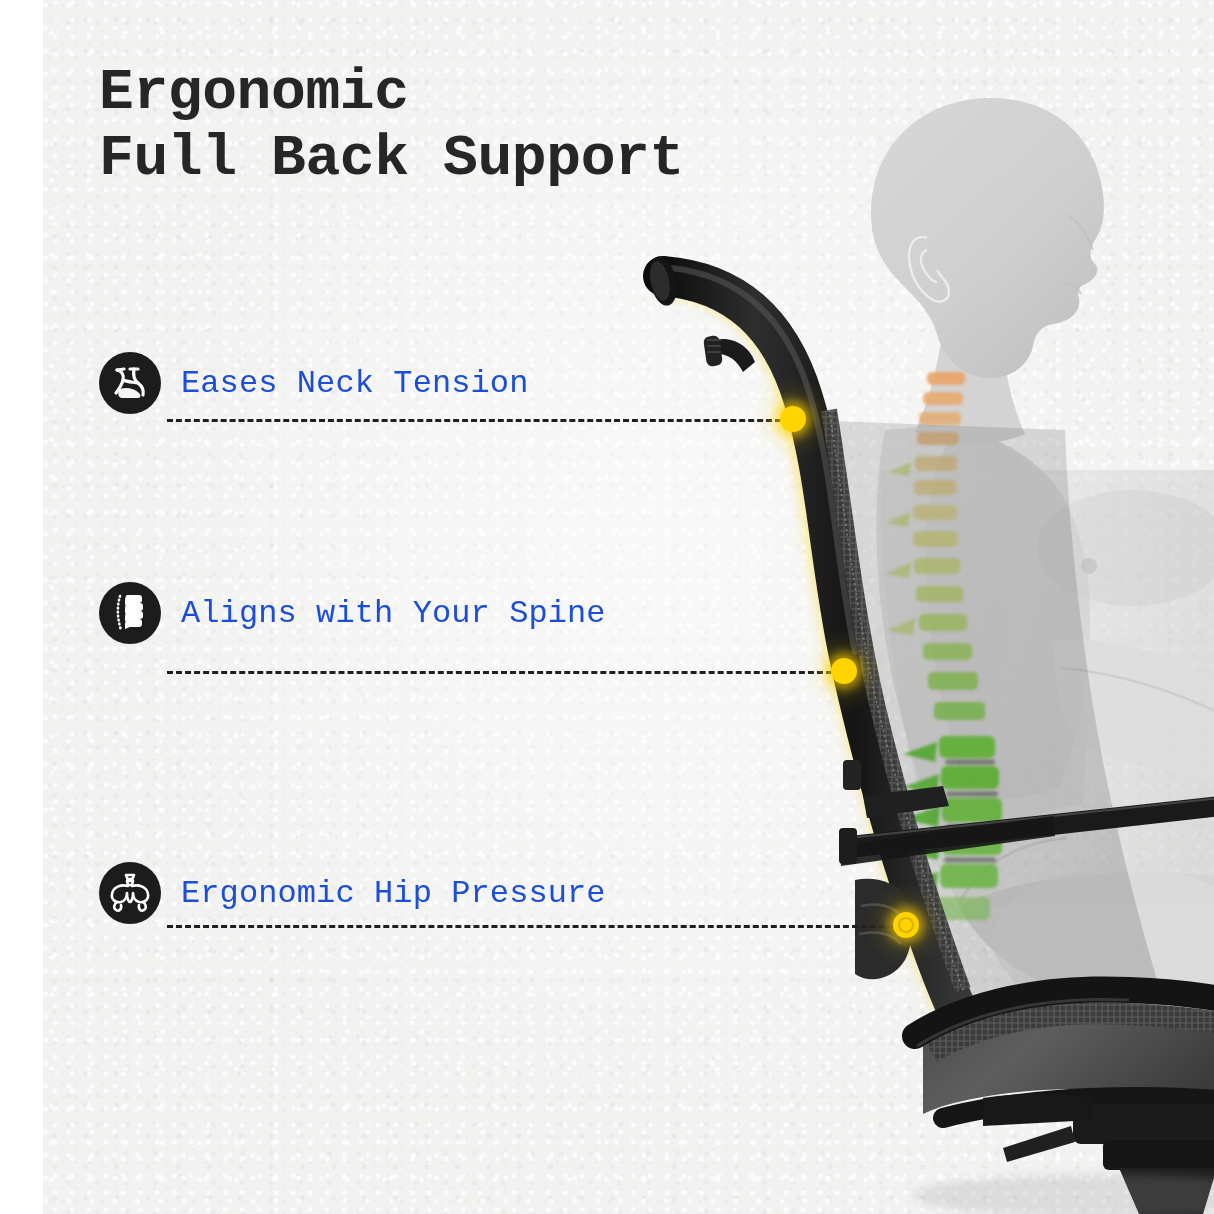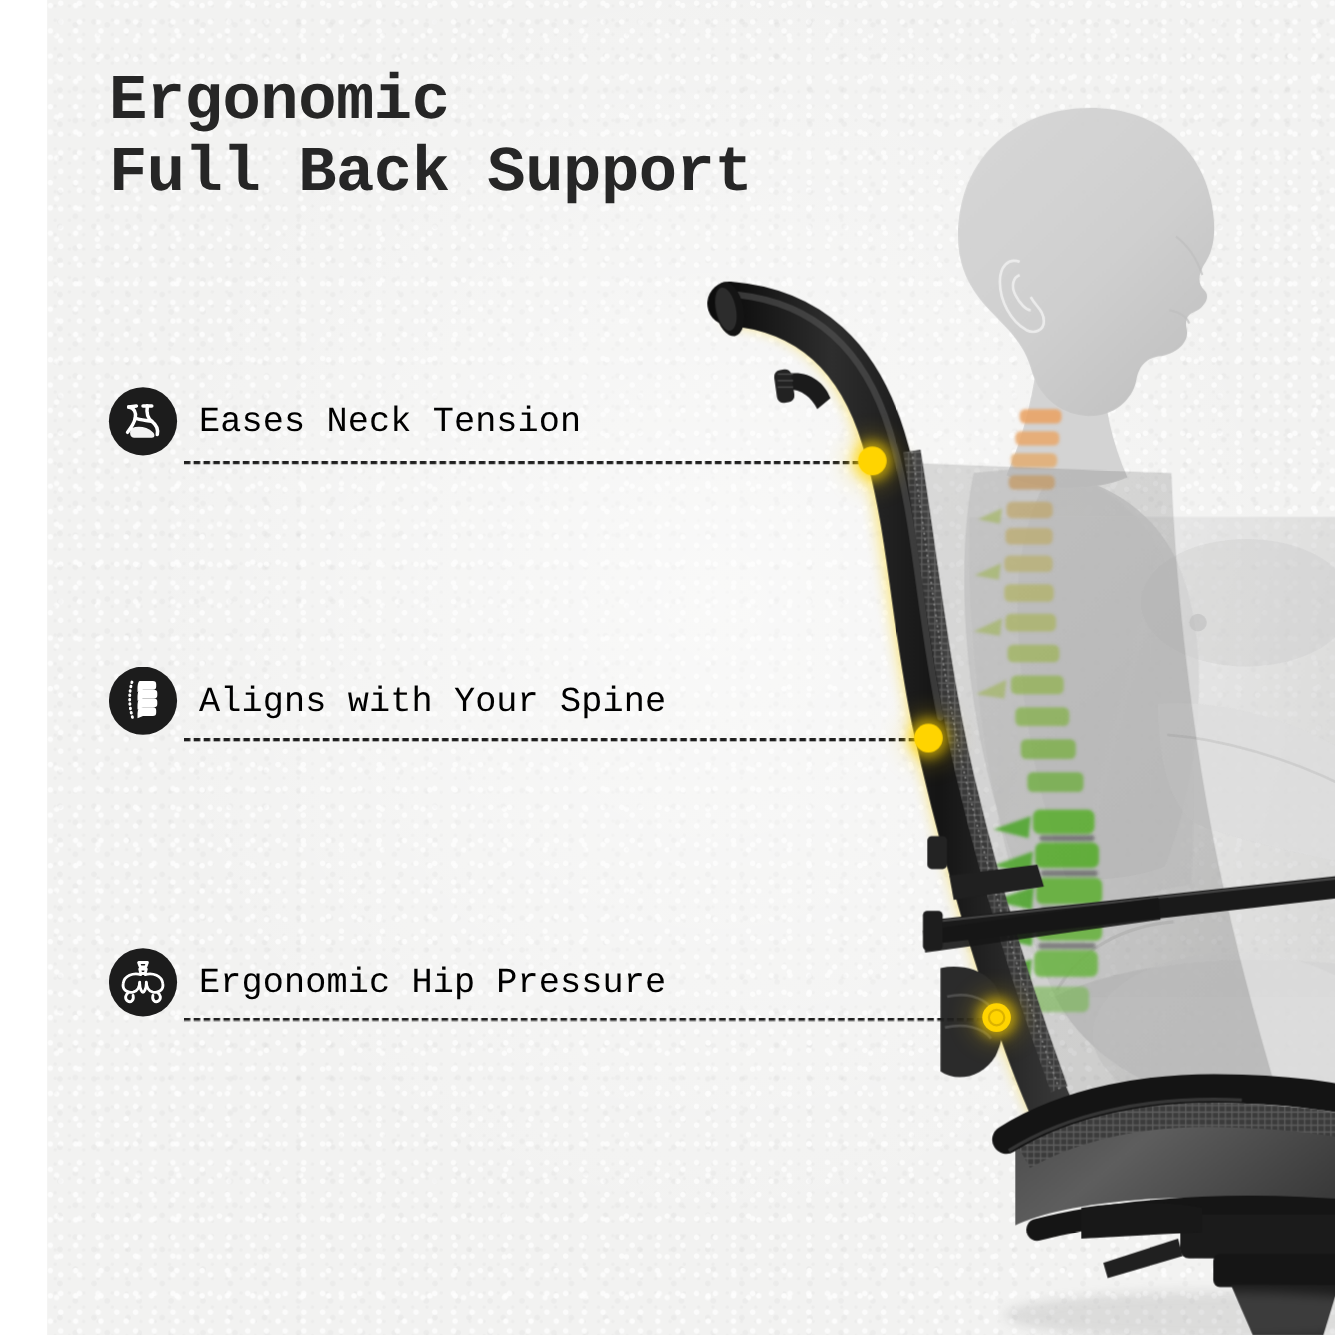--- a/index.html
+++ b/index.html
@@ -63,21 +63,21 @@
     height: 62px;
     flex: 0 0 62px;
     border-radius: 50%;
     background: #1c1c1c;
     display: flex;
     align-items: center;
     justify-content: center;
   }
   .feature-icon svg { display: block; }
   .feature-label {
-    color: #000000;
+    color: #1d4ed8;
     font-size: 32px;
     font-weight: 500;
     letter-spacing: 0.1px;
     white-space: nowrap;
   }
 
   
   .dash-line {
     position: absolute;
     height: 0;
@@ -437,21 +437,21 @@
           <path d="M26 8 C 25 14, 26 19, 30 22 C 34 25, 36 29, 35 34"></path>
           <path d="M22 8 L 30 8"></path>
           <path d="M15 19 C 19 21, 25 21, 30 22"></path>
         </g>
         <path d="M12 28 C 18 26, 26 27, 31 32 C 33 34, 33 37, 30 37 L 14 37 C 10 37, 9 31, 12 28 Z" fill="#ffffff" opacity=".95"></path>
       </svg>
     </div>
     <div class="feature-label">Eases Neck Tension</div>
   </div>
 
-  <div class="feature-row" style="top:606px;">
+  <div class="feature-row" style="top:582px;">
     <div class="feature-icon">
       <svg width="44" height="44" viewBox="0 0 44 44" aria-hidden="true">
 
         <path d="M12 5 C 9 15, 9 27, 13 39" fill="none" stroke="#ffffff" stroke-width="2.6" stroke-linecap="round" stroke-dasharray="0.6 3.4"></path>
 
         <g fill="#ffffff">
           <path d="M19 4 h12 c2 0 3 1 3 3 v2 c0 2 -1 3 -3 3 h-9 l-5 2 0 -3 c0 -4 1 -7 2 -7 z"></path>
           <path d="M19 12 h13 c2 0 3 1 3 3 v2 c0 2 -1 3 -3 3 h-10 l-5 2 0 -3 c0 -4 1 -7 2 -7 z"></path>
           <path d="M19 20 h13 c2 0 3 1 3 3 v2 c0 2 -1 3 -3 3 h-10 l-5 2 0 -3 c0 -4 1 -7 2 -7 z"></path>
           <path d="M19 28 h12 c2 0 3 1 3 3 v2 c0 2 -1 3 -3 3 h-9 l-5 2 0 -3 c0 -4 1 -7 2 -7 z"></path>

